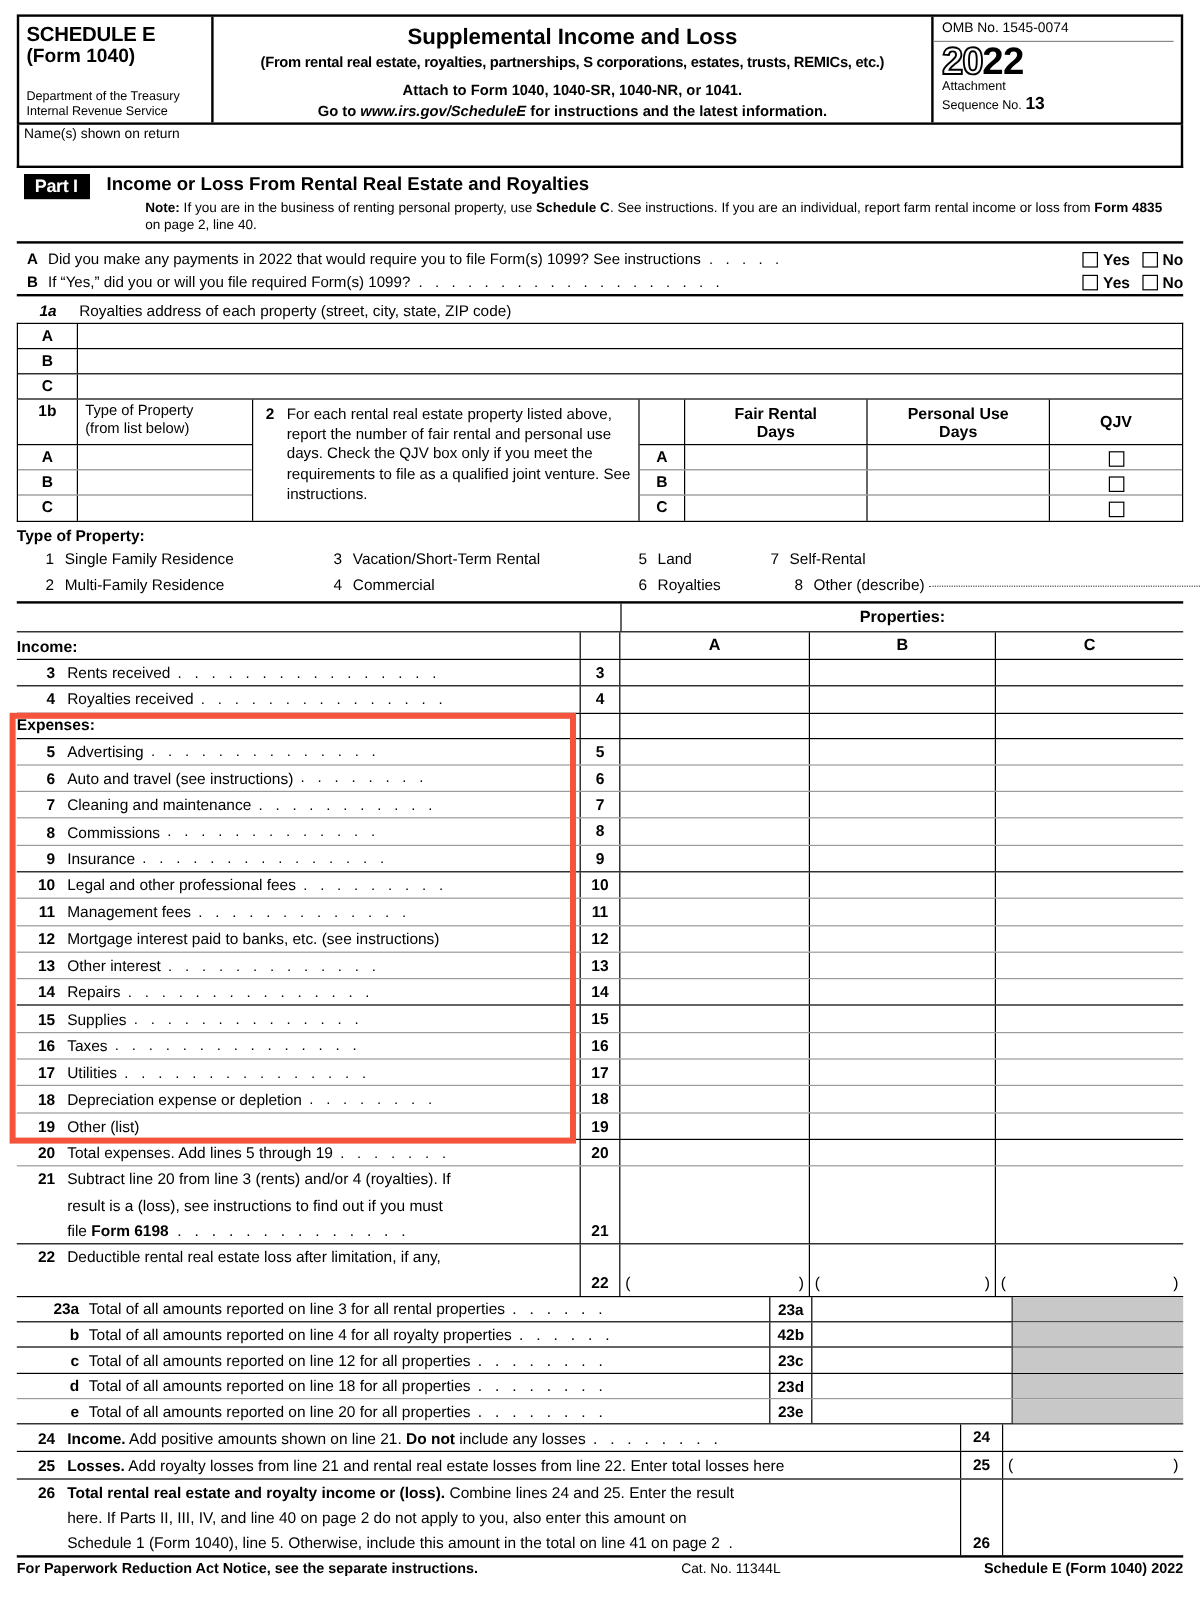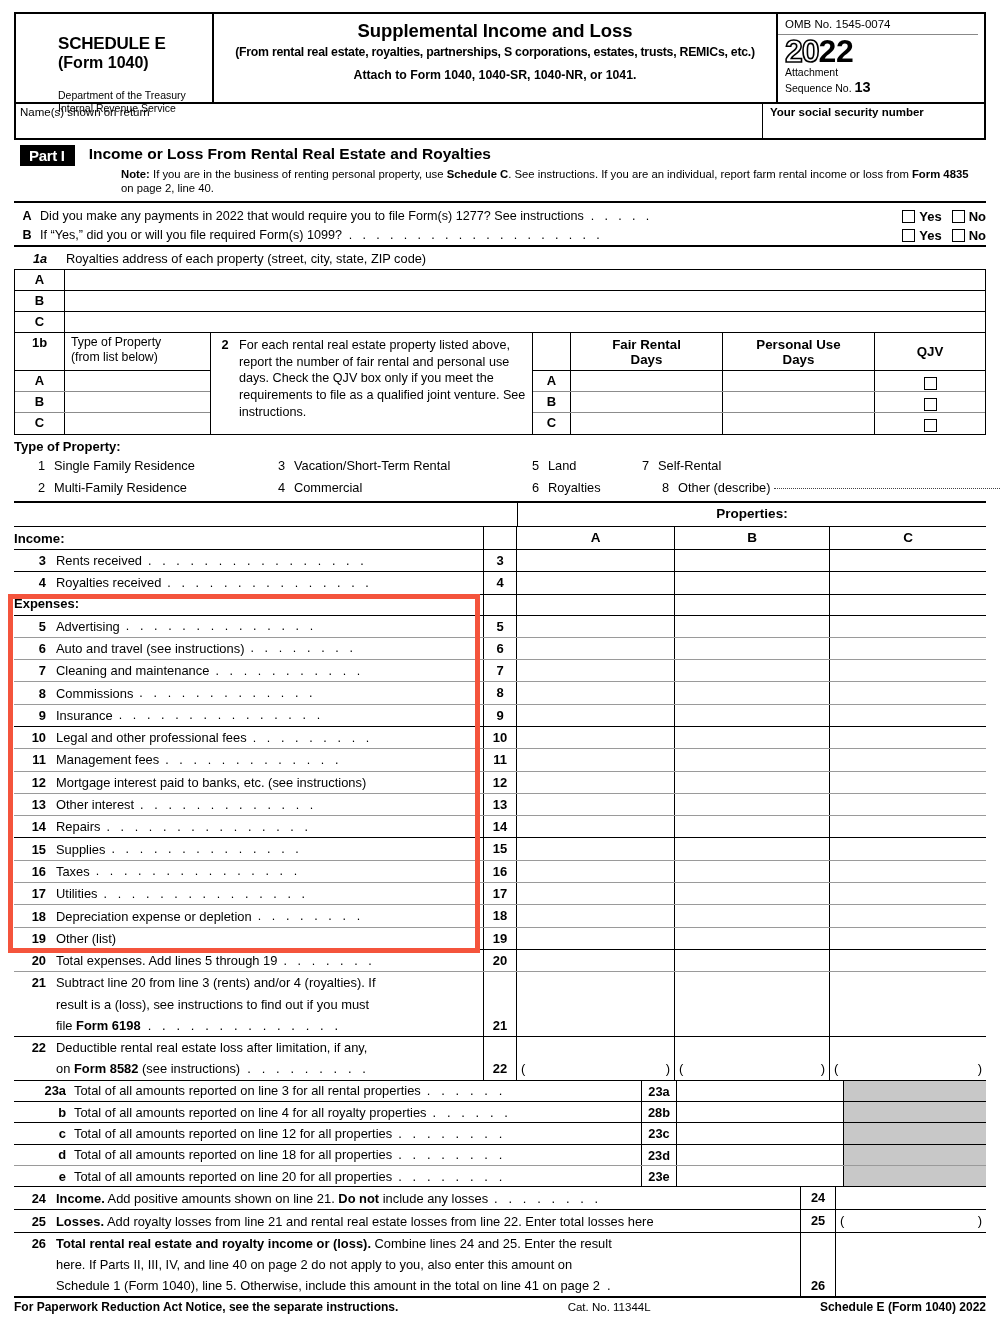--- a/index.html
+++ b/index.html
@@ -17,22 +17,21 @@
   .page { position: relative; width: 1000px; height: 1338px; }
 
   
   .hdr {
     position: absolute; left: 14px; top: 12px; width: 972px; height: 92px;
     border: 2px solid #000;
     display: flex;
   }
   .hdr-left {
     width: 162px; border-right: 2px solid #000;
-    padding: 20px 0 0 6px;
-    margin-left: 36px;
+    padding: 5px 0 0 6px;
   }
   .hdr-sched { font-size: 17px; font-weight: bold; letter-spacing: -0.2px; line-height: 1.12; }
   .hdr-f1040 { font-size: 16px; font-weight: bold; line-height: 1.2; }
   .hdr-dept { font-size: 10.5px; line-height: 1.22; margin-top: 17px; }
   .hdr-mid {
     flex: 1; text-align: center; padding-top: 6px;
   }
   .hdr-title { font-size: 18.5px; font-weight: bold; letter-spacing: -0.1px; }
   .hdr-sub1 { font-size: 12.3px; font-weight: bold; margin-top: 3px; letter-spacing: -0.25px; }
   .hdr-sub2 { font-size: 12.3px; font-weight: bold; margin-top: 9px; }
@@ -236,54 +235,54 @@
       <div class="hdr-f1040">(Form 1040)</div>
       <div class="hdr-dept">
         <div>Department of the Treasury</div>
         <div>Internal Revenue Service</div>
       </div>
     </div>
     <div class="hdr-mid">
       <div class="hdr-title">Supplemental Income and Loss</div>
       <div class="hdr-sub1">(From rental real estate, royalties, partnerships, S corporations, estates, trusts, REMICs, etc.)</div>
       <div class="hdr-sub2">Attach to Form 1040, 1040-SR, 1040-NR, or 1041.</div>
+      <div class="hdr-sub3"><span>Go to </span><span class="ital">www.irs.gov/ScheduleE</span><span> for instructions and the latest information.</span></div>
     </div>
     <div class="hdr-right">
       <div class="hdr-omb">OMB No. 1545-0074</div>
       <div class="omb-rule"></div>
       <div class="yearrow">
         <span class="yr-20">20</span>
           <span class="yr-22">22</span>
       </div>
       <div class="hdr-attach">Attachment</div>
       <div class="hdr-seq"><span>Sequence No.</span> <b>13</b></div>
     </div>
   </div>
 
   <div class="namerow">
     <div class="name-l"><span>Name(s) shown on return</span></div>
-    <div class="name-r"><span>Your social security number</span></div>
   </div>
 
   <div class="part1">
 
     <div class="partbar">
       <div class="partbox">Part I</div>
       <div class="parttitle">Income or Loss From Rental Real Estate and Royalties</div>
     </div>
     <div class="partnote">
       <b>Note:</b><span> If you are in the business of renting personal property, use </span><b>Schedule C</b><span>. See instructions. If you are an individual, report farm rental income or loss from </span><b>Form 4835</b><span> on page 2, line 40.</span>
     </div>
 
     <div class="rule2" style="margin-top:5px;"></div>
 
     <div class="ab-rows">
       <div class="ab-row">
         <span class="ab-let">A</span>
-        <span class="ab-txt">Did you make any payments in 2022 that would require you to file Form(s) 1277? See instructions</span>
+        <span class="ab-txt">Did you make any payments in 2022 that would require you to file Form(s) 1099? See instructions</span>
         <span class="dots">&nbsp;. . . . .</span>
         <span class="ab-spacer"></span>
         <span class="yn-grp"><span class="cbx"></span><span class="ynlbl">Yes</span></span>
         <span class="yn-grp"><span class="cbx"></span><span class="ynlbl">No</span></span>
       </div>
       <div class="ab-row">
         <span class="ab-let">B</span>
         <span class="ab-txt">If “Yes,” did you or will you file required Form(s) 1099?</span>
         <span class="dots">&nbsp;. . . . . . . . . . . . . . . . . . .</span>
         <span class="ab-spacer"></span>
@@ -678,24 +677,20 @@
         <div class="m-b"></div>
         <div class="m-c"></div>
       </div>
 
       <div class="mlrow brdT">
         <div class="m-lbl">
           <div class="ml-txt">
             <span class="ln">22</span>
             <span class="lt">Deductible rental real estate loss after limitation, if any,</span>
           </div>
-          <div class="ml-txt">
-            <span class="ln"></span>
-            <span class="lt"><span>on </span><b>Form 8582</b><span> (see instructions)</span><span class="ld" style="letter-spacing:3.6px;">&nbsp;. . . . . . . . .</span></span>
-          </div>
         </div>
         <div class="m-numcol">
           <div style="height:21.3px;"></div>
           <div style="line-height:21.3px;">22</div>
         </div>
         <div class="m-a">
           <div style="height:21.3px;"></div>
           <div style="height:21.3px; line-height:21.3px;">
               <span class="paren paren-l">(</span>
               <span class="paren paren-r">)</span>
@@ -727,21 +722,21 @@
             <div class="r23-n">23a</div>
             <div class="r23-v"></div>
             <div class="r23-gray"></div>
           </div>
           <div class="r23 brdT">
             <div class="r23-l">
               <span class="ln">b</span>
               <span>Total of all amounts reported on line 4 for all royalty properties</span>
               <span class="ld">. . . . . .</span>
             </div>
-            <div class="r23-n">28b</div>
+            <div class="r23-n">42b</div>
             <div class="r23-v"></div>
             <div class="r23-gray"></div>
           </div>
           <div class="r23 brdT">
             <div class="r23-l">
               <span class="ln">c</span>
               <span>Total of all amounts reported on line 12 for all properties</span>
               <span class="ld">. . . . . . . .</span>
             </div>
             <div class="r23-n">23c</div>

